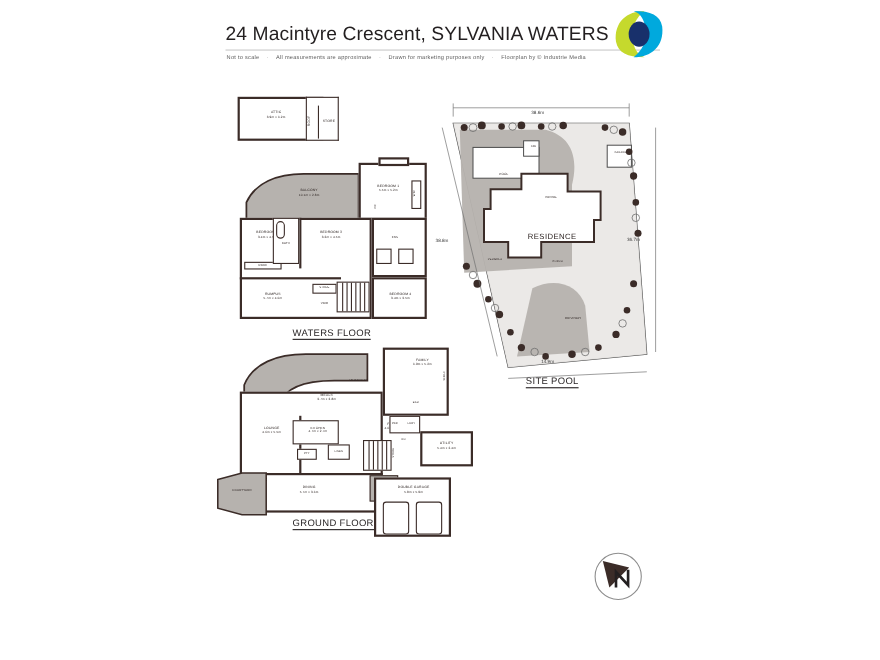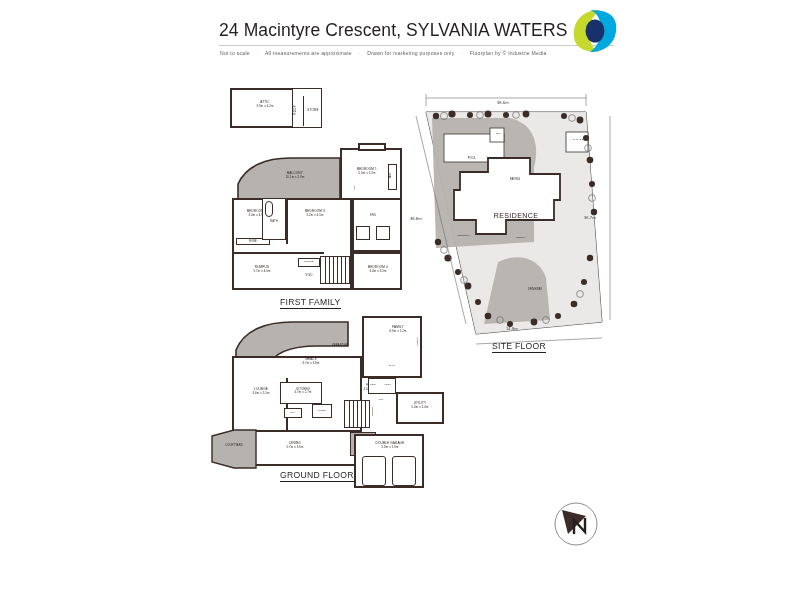--- a/index.html
+++ b/index.html
@@ -4,21 +4,21 @@
 <style>
   html,body{margin:0;padding:0;}
   body{
     width:800px;height:600px;
     background:#ffffff;
     font-family:"Liberation Sans", sans-serif;
     color:#231f20;
     overflow:hidden;
     position:relative;
   }
-  .page{position:relative;width:720px;height:600px;margin-left:14px;}
+  .page{position:relative;width:720px;height:600px;}
 
   
   .hdr{position:absolute;left:205px;top:20px;width:400px;}
   .hdr-title{
     font-size:17.5px;font-weight:400;letter-spacing:.1px;
     color:#231f20;white-space:nowrap;
   }
   .hdr-rule{
     position:absolute;left:205px;top:45px;width:395px;height:1px;
     background:#c9c9c9;
@@ -165,21 +165,21 @@
       <span>BEDROOM 4</span>
       <span class="dim">3.4m x 3.5m</span>
     </div>
 
     <div class="room" style="left:338px;top:198px;width:50px;height:54px;"></div>
     <div class="lbl" style="left:350px;top:214px;width:18px;font-size:2.6px;">ENS</div>
     <div class="thin" style="left:342px;top:226px;width:14px;height:14px;"></div>
     <div class="thin" style="left:362px;top:226px;width:14px;height:14px;"></div>
     <div class="lbl lbl-v" style="left:333px;top:186px;width:16px;font-size:2.5px;">WC</div>
 
-    <div class="floor-title" style="left:266px;top:297px;">FIRST FAMILY</div>
+    <div class="floor-title" style="left:266px;top:297px;">WATERS FLOOR</div>
   </div>
 
   <div>
 
     <div>
       <svg style="position:absolute;left:218px;top:320px;" width="118" height="50" viewBox="0 0 118 50">
         <path d="M4 48 L4 30 C12 10 34 2 60 2 L116 2 L116 26 L86 26 C56 26 40 34 36 48 Z" fill="#b6b2ae" stroke="#3b2c28" stroke-width="1.6"></path>
       </svg>
     </div>
     <div class="lbl" style="left:310px;top:344px;width:32px;font-size:2.8px;">VERANDAH</div>
@@ -345,21 +345,21 @@
     <div class="lbl" style="left:36px;top:162px;width:28px;font-size:2.5px;">PERGOLA</div>
     <div class="lbl" style="left:154px;top:66px;width:20px;font-size:2.3px;">GARAGE</div>
     <div class="lbl" style="left:96px;top:164px;width:22px;font-size:2.4px;">PORCH</div>
   </div>
 
   <div class="dimtext" style="left:483px;top:100px;">38.6m</div>
   <div class="dimtext" style="left:396px;top:216px;">38.8m</div>
   <div class="dimtext" style="left:570px;top:215px;">36.7m</div>
   <div class="dimtext" style="left:492px;top:326px;">14.9m</div>
 
-  <div class="site-title">SITE FLOOR</div>
+  <div class="site-title">SITE POOL</div>
 
   <div class="compass">
     <svg viewBox="0 0 48 48" width="48" height="48">
       <circle cx="24" cy="24" r="21" fill="none" stroke="#8d8d8d" stroke-width="1"></circle>
       <path d="M10 10 L34 16 L16 34 Z" fill="#3b2c28"></path>
       <path d="M22 34 L22 20 L33 32 L33 18" fill="none" stroke="#231f20" stroke-width="2.4"></path>
     </svg>
   </div>
 
 </div>

